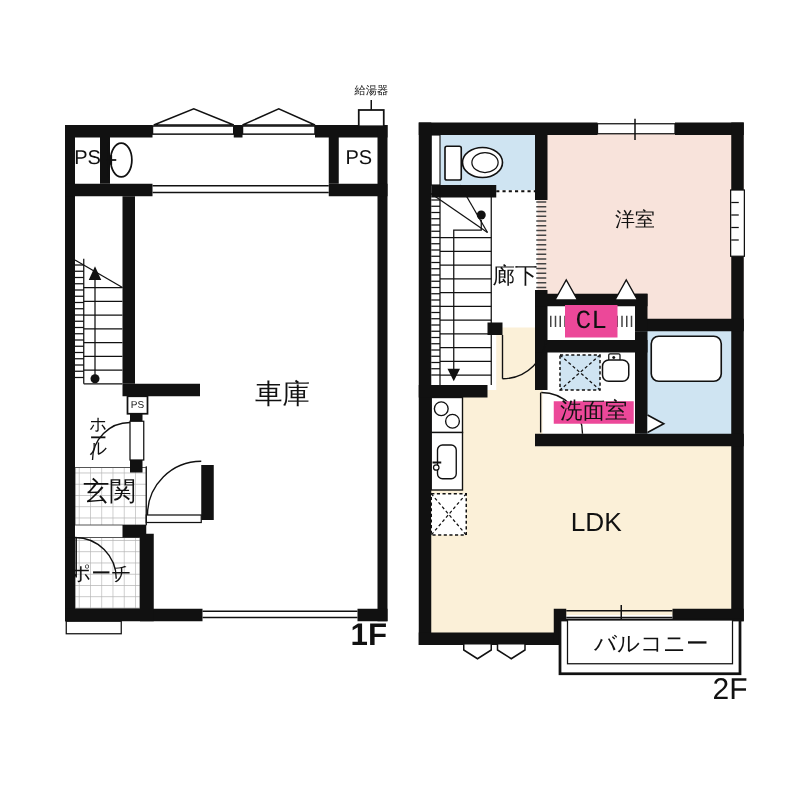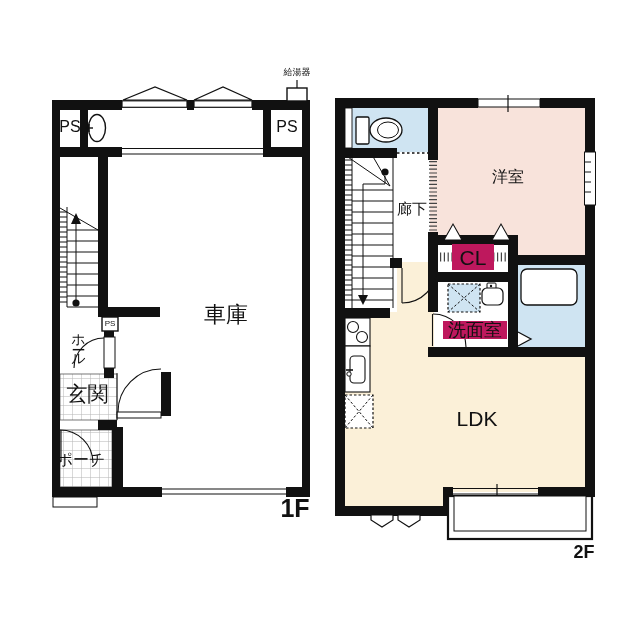--- a/index.html
+++ b/index.html
@@ -2,21 +2,21 @@
 <html><head>
 <meta charset="utf-8">
 <style>
   html,body{margin:0;padding:0;background:#fff;}
   .canvas{position:relative;width:639px;height:640px;background:#ffffff;overflow:hidden;
           font-family:"Liberation Sans","DejaVu Sans",sans-serif;color:#111;}
   .canvas svg{position:absolute;left:0;top:0;}
   .lbl{position:absolute;display:flex;align-items:center;justify-content:center;
        color:#111;white-space:nowrap;line-height:1;}
   .lbl.vert{writing-mode:vertical-rl;text-orientation:upright;letter-spacing:2px;}
-  .lbl.bgw{background:#be185d;padding:0 2px;}
+  .lbl.bgw{background:#ec4899;padding:0 2px;font-family:Liberation Mono, monospace;}
 </style>
 </head>
 <body>
 
 <div class="canvas">
 <svg width="639" height="640" viewBox="0 0 639 640">
   <defs>
     <pattern id="tile" width="9" height="9" patternUnits="userSpaceOnUse">
       <path d="M9 0 H0 V9" fill="none" stroke="#b3b3b3" stroke-width="1"></path>
     </pattern>
@@ -275,23 +275,24 @@
     <rect x="454" y="496" width="132" height="35" stroke-width="1"></rect>
   </g>
 </svg>
 
 <div class="lbl" style="left:58px;top:116px;width:24px;height:22px;font-size:16px;">PS</div>
 <div class="lbl" style="left:271px;top:116px;width:32px;height:22px;font-size:16px;">PS</div>
 <div class="lbl" style="left:275px;top:66px;width:44px;height:12px;font-size:9px;">給湯器</div>
 <div class="lbl vert" style="left:70px;top:310px;width:18px;height:66px;font-size:14px;">ホール</div>
 <div class="lbl" style="left:102px;top:317px;width:16px;height:14px;font-size:8px;">PS</div>
 <div class="lbl" style="left:60px;top:381px;width:55px;height:24px;font-size:21px;">玄関</div>
-<div class="lbl" style="left:46px;top:450px;width:70px;height:20px;font-size:16px;">ポーチ</div>
+<div class="lbl" style="left:46px;top:450px;width:70px;height:20px;font-size:16px;font-family:Liberation Mono, monospace;">ポーチ</div>
 <div class="lbl" style="left:202px;top:302px;width:48px;height:26px;font-size:22px;text-align:center;">車庫</div>
 <div class="lbl" style="left:278px;top:497px;width:34px;height:22px;font-size:25px;font-weight:600;">1F</div>
 
-<div class="lbl" style="left:392px;top:199px;width:40px;height:18px;font-size:15px;">廊下</div>
+<div class="lbl" style="left:392px;top:211px;width:40px;height:18px;font-size:18px;">廊下</div>
 <div class="lbl" style="left:484px;top:165px;width:48px;height:24px;font-size:16px;">洋室</div>
 <div class="lbl bgw" style="left:452px;top:244px;width:38px;height:26px;font-size:21px;">CL</div>
 <div class="lbl bgw" style="left:443px;top:321px;width:60px;height:18px;font-size:18px;">洗面室</div>
 <div class="lbl" style="left:452px;top:405px;width:50px;height:26px;font-size:21px;">LDK</div>
-<div class="lbl" style="left:566px;top:541px;width:36px;height:22px;font-size:18px;font-weight:700;">2F</div>
+<div class="lbl" style="left:462px;top:503px;width:118px;height:24px;font-size:18px;">バルコニー</div>
+<div class="lbl" style="left:566px;top:541px;width:36px;height:22px;font-size:24px;font-weight:400;">2F</div>
 </div>
 
 </body></html>

